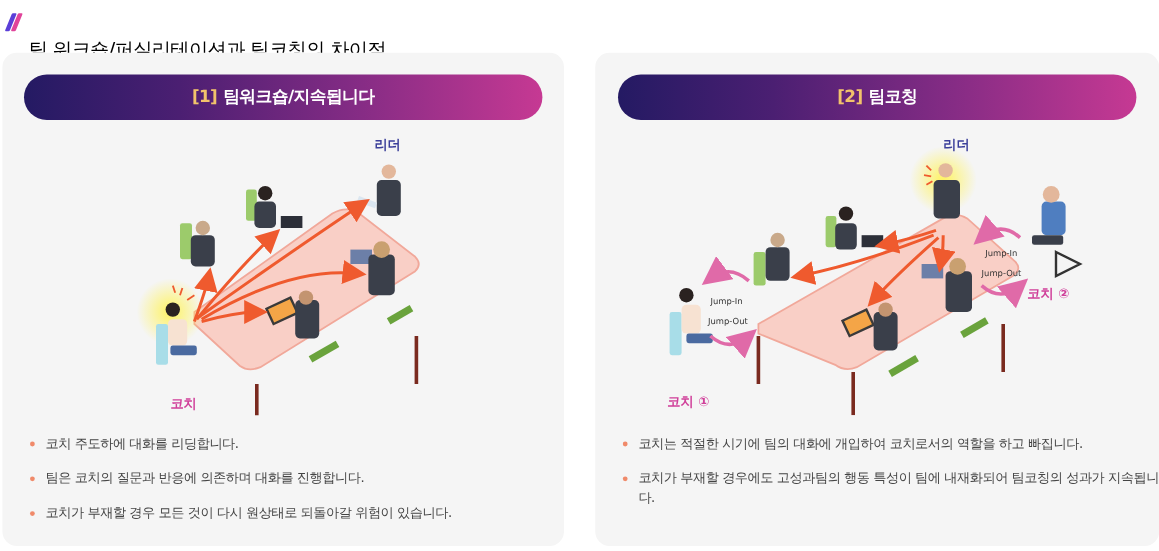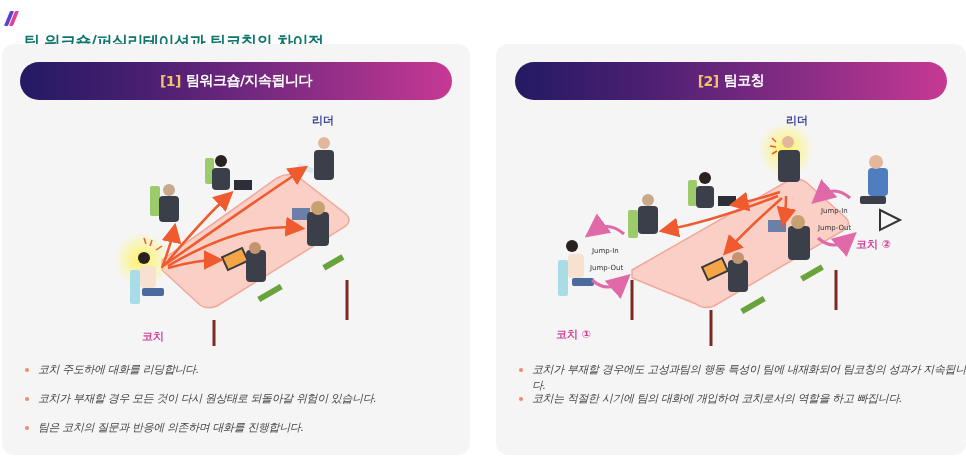--- a/index.html
+++ b/index.html
@@ -3,38 +3,38 @@
 <meta charset="utf-8">
 <style>
   * { box-sizing: border-box; margin: 0; padding: 0; }
   html, body { width: 966px; height: 459px; background: #ffffff; overflow: hidden; }
   body { font-family: "DejaVu Sans", "Liberation Sans", sans-serif; color: #333; position: relative; }
   .page-title { position: absolute; left: 4px; top: 6px; height: 24px; display: flex; align-items: center; gap: 6px; }
   .page-title .ttl-icon { width: 14px; height: 16px; position: relative; }
   .page-title .ttl-icon i { position: absolute; top: 1px; width: 4px; height: 15px; transform: skewX(-22deg); border-radius: 1px; }
   .page-title .ttl-icon i.a { left: 3px; background: #5b3fd8; }
   .page-title .ttl-icon i.b { left: 8px; background: #e0449a; }
-  .page-title .ttl-text { font-size: 16px; font-weight: bold; color: #0f766e; letter-spacing: -0.5px; margin-top: 48px; }
+  .page-title .ttl-text { font-size: 16px; font-weight: normal; color: #000000; letter-spacing: -0.5px; margin-top: 48px; }
 
   .card { position: absolute; top: 44px; height: 411px; background: #f5f5f5; border-radius: 12px; }
   .card.c1 { left: 2px; width: 468px; }
   .card.c2 { left: 496px; width: 470px; }
 
   .pill { position: absolute; top: 18px; height: 38px; border-radius: 19px;
     background: linear-gradient(90deg, #241a63 0%, #4b1f72 30%, #862c85 65%, #c63993 100%);
     display: flex; align-items: center; justify-content: center; color: #fff; font-size: 14px; font-weight: bold; letter-spacing: -0.5px; }
   .c1 .pill { left: 18px; width: 432px; }
   .c2 .pill { left: 19px; width: 432px; }
   .pill .num { color: #f2c36b; margin-right: 5px; }
 
   .illus { position: absolute; top: 66px; left: 0; width: 100%; height: 236px; }
   .illus svg { width: 100%; height: 100%; }
 
   .bullets { position: absolute; left: 20px; top: 318px; list-style: none; }
-  .bullets li { font-size: 11px; color: #444; height: 29px; line-height: 16px; display: flex; align-items: flex-start; letter-spacing: -0.4px; font-style: italic; }
+  .bullets li { font-size: 11px; color: #444; height: 29px; line-height: 16px; display: flex; align-items: flex-start; letter-spacing: -0.4px; }
   .bullets li .dot { width: 4px; height: 4px; border-radius: 50%; background: #f08a6a; margin: 6px 9px 0 3px; flex-shrink: 0; }
 
   .lbl { font-weight: bold; font-size: 11px; }
 </style>
 </head>
 <body>
 
 <div class="page-title">
   <span class="ttl-icon">
       <i class="a"></i>
@@ -117,25 +117,25 @@
     </svg>
   </div>
 
   <ul class="bullets">
     <li>
         <span class="dot"></span>
         <span>코치 주도하에 대화를 리딩합니다.</span>
       </li>
     <li>
         <span class="dot"></span>
+        <span>팀은 코치의 질문과 반응에 의존하며 대화를 진행합니다.</span>
+      </li>
+    <li>
+        <span class="dot"></span>
         <span>코치가 부재할 경우 모든 것이 다시 원상태로 되돌아갈 위험이 있습니다.</span>
-      </li>
-    <li>
-        <span class="dot"></span>
-        <span>팀은 코치의 질문과 반응에 의존하며 대화를 진행합니다.</span>
       </li>
   </ul>
 </div>
 
 <div class="card c2">
   <div class="pill">
     <span class="num">[2]</span>
     <span>팀코칭</span>
   </div>
 
@@ -223,20 +223,20 @@
       </g>
       <text x="290" y="14" class="lbl" fill="#3b3f9a">리더</text>
       <text x="60" y="228" class="lbl" fill="#d0409a">코치 ①</text>
       <text x="360" y="138" class="lbl" fill="#d0409a">코치 ②</text>
     </svg>
   </div>
 
   <ul class="bullets">
     <li>
         <span class="dot"></span>
+        <span>코치는 적절한 시기에 팀의 대화에 개입하여 코치로서의 역할을 하고 빠집니다.</span>
+      </li>
+    <li>
+        <span class="dot"></span>
         <span>코치가 부재할 경우에도 고성과팀의 행동 특성이 팀에 내재화되어 팀코칭의 성과가 지속됩니다.</span>
-      </li>
-    <li>
-        <span class="dot"></span>
-        <span>코치는 적절한 시기에 팀의 대화에 개입하여 코치로서의 역할을 하고 빠집니다.</span>
       </li>
   </ul>
 </div>
 
 </body></html>

